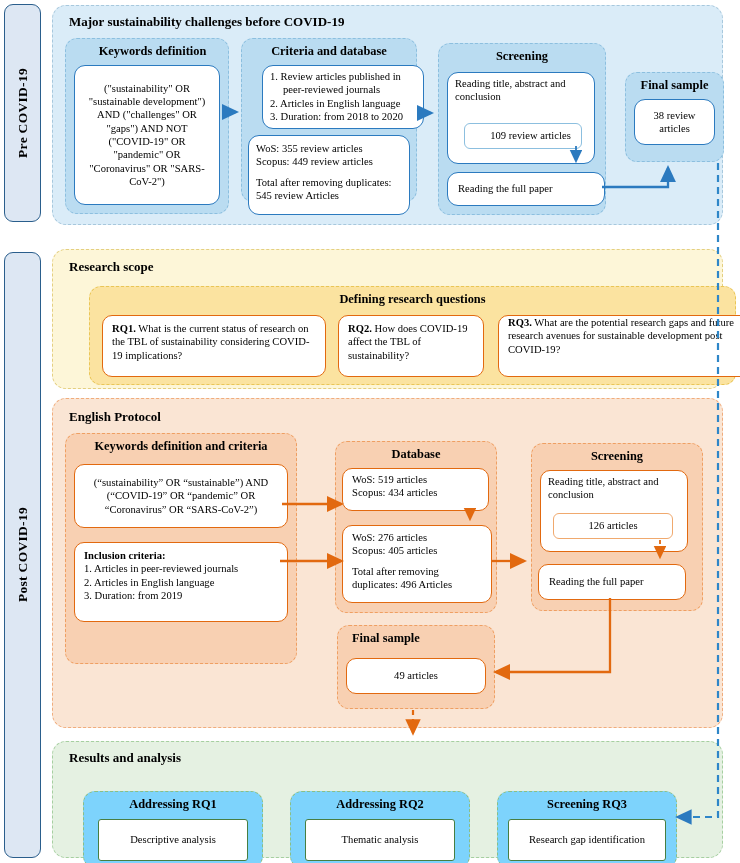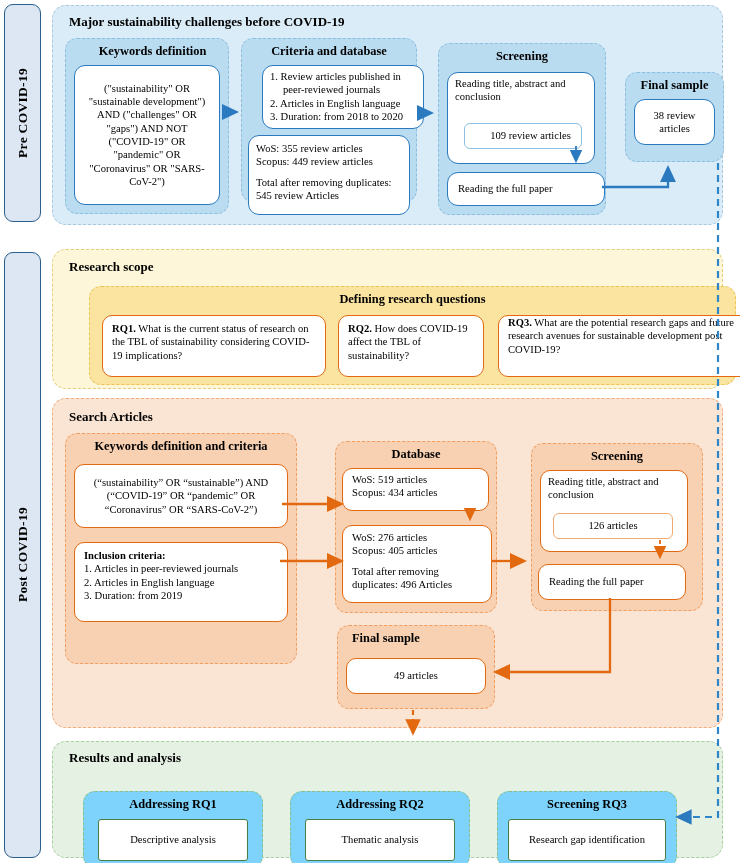--- a/index.html
+++ b/index.html
@@ -99,21 +99,21 @@
         <span>How does COVID-19 affect the TBL of sustainability?</span>
       </div>
       <div class="wbox o-box" style="left:408px;top:28px;width:262px;height:62px;padding:0 9px;">
         <span class="blabel">RQ3.</span>
         <span>What are the potential research gaps and future research avenues for sustainable development post COVID-19?</span>
       </div>
     </div>
   </div>
 
   <div class="sec o-sec" style="left:52px;top:398px;width:671px;height:330px;">
-    <div class="sec-title" style="left:16px;top:10px;">Search Articles</div>
+    <div class="sec-title" style="left:16px;top:10px;">English Protocol</div>
 
     <div class="panel o-panel" style="left:12px;top:34px;width:232px;height:231px;">
       <div class="phead">Keywords definition and criteria</div>
       <div class="wbox o-box flexc" style="left:8px;top:30px;width:214px;height:64px;padding:3px 8px;">(“sustainability” OR “sustainable”) AND (“COVID-19” OR “pandemic” OR “Coronavirus” OR “SARS-CoV-2”)</div>
       <div class="wbox o-box" style="left:8px;top:108px;width:214px;height:80px;padding:6px 9px;">
         <div class="blabel">Inclusion criteria:</div>
         <div class="li">1. Articles in peer-reviewed journals</div>
         <div class="li">2. Articles in English language</div>
         <div class="li">3. Duration: from 2019</div>
       </div>

